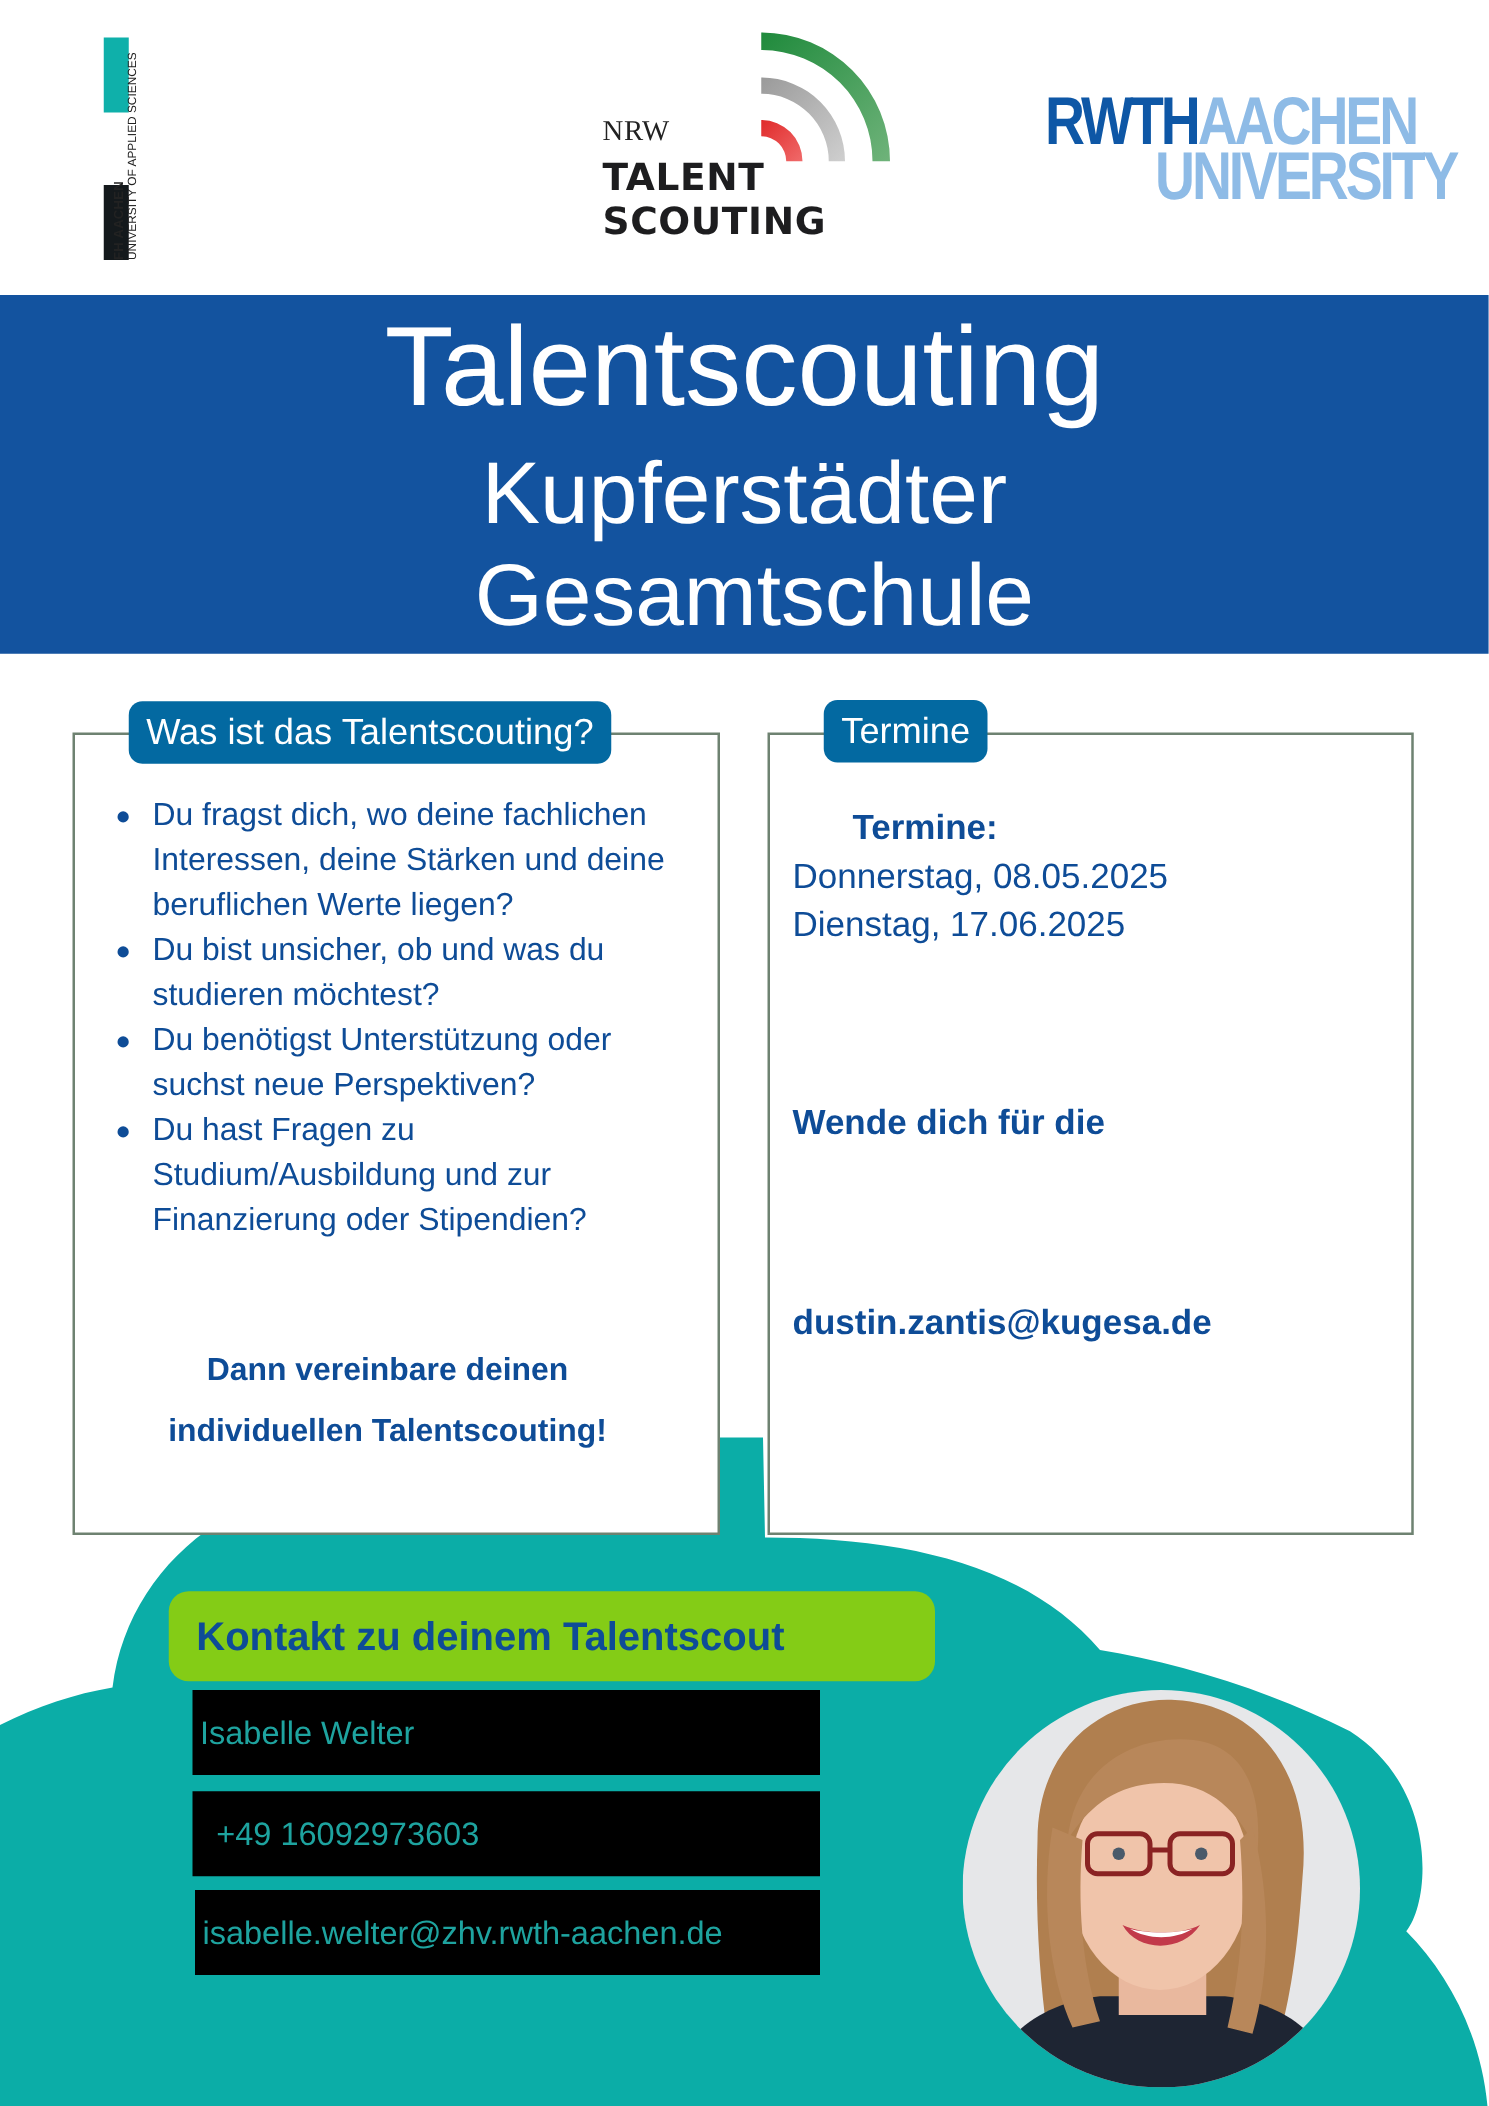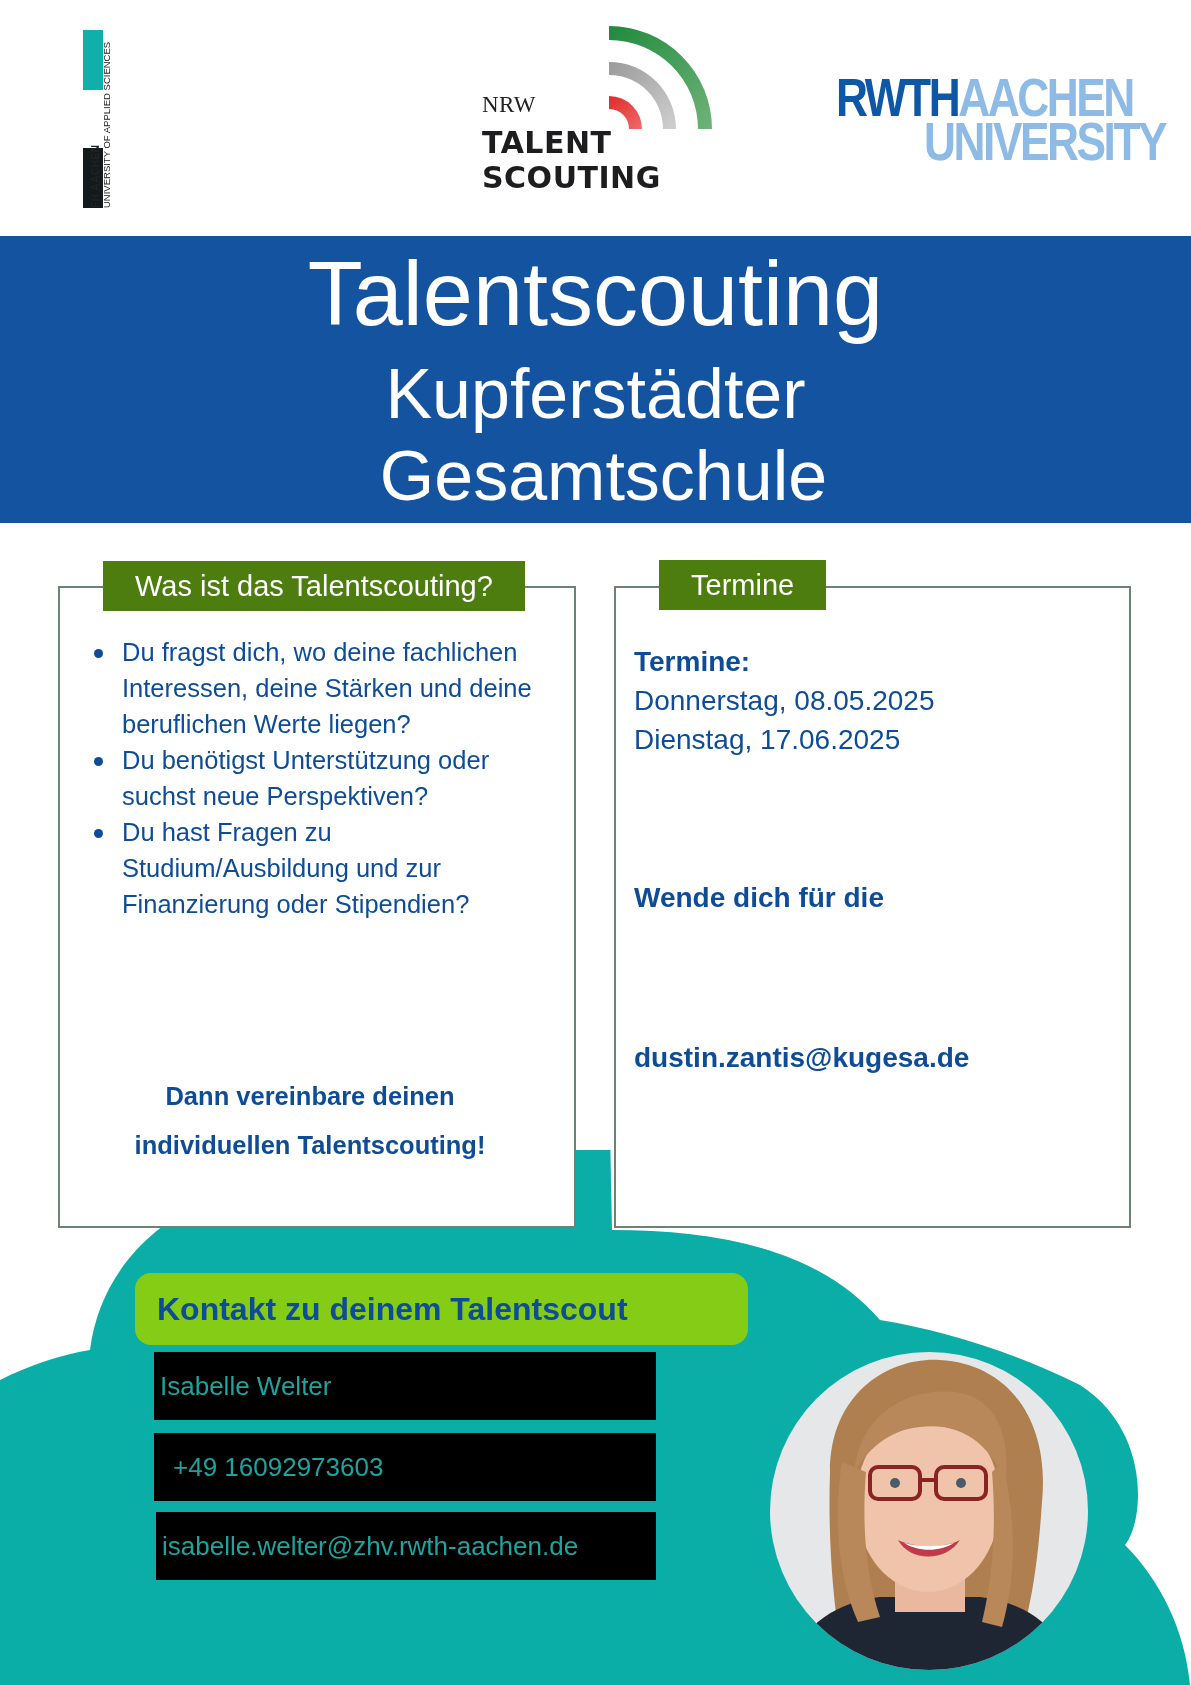--- a/index.html
+++ b/index.html
@@ -43,35 +43,35 @@
   
   .cloud { left:0; top:1150px; }
 
   
   .box {
     background:#fff; border:2px solid #6e8271; box-sizing:border-box;
   }
   .box-left { left:58px; top:586px; width:518px; height:642px; }
   .box-right { left:614px; top:586px; width:517px; height:642px; }
   .tab-label {
-    background:#4d7c0f; color:#fff; font-size:29px; line-height:50px;
-    padding:0 32px; white-space:nowrap;
+    background:#0369a1; color:#fff; font-size:29px; line-height:50px;
+    padding:0 14px; white-space:nowrap;border-radius:11px;
   }
   .tab-left { left:103px; top:561px; height:50px; }
   .tab-right { left:659px; top:560px; height:50px; }
 
   .bullets { left:90px; top:634px; width:470px; color:#0e4c97; font-size:25.5px; line-height:36px; }
   .bullets ul { margin:0; padding:0 0 0 32px; list-style:none; }
   .bullets li { position:relative; }
   .bullets li::before { content:""; position:absolute; left:-28px; top:15px; width:9px; height:9px; border-radius:50%; background:#0e4c97; }
 
   .cta { left:60px; top:1072px; width:500px; color:#0e4c97; font-weight:bold; font-size:25.5px; line-height:49px; text-align:center; }
 
   .termine-block { left:634px; top:642px; width:480px; color:#0e4c97; font-size:28px; line-height:39px; }
-  .termine-block .h { font-weight:bold; }
+  .termine-block .h { font-weight:bold;margin-left:48px; }
   .contact-block { left:634px; top:878px; width:480px; color:#0e4c97; font-size:28px; line-height:40px; font-weight:bold; }
   .contact-email { left:634px; top:1038px; color:#0e4c97; font-size:28px; line-height:40px; font-weight:bold; }
 
   
   .contact-head {
     left:135px; top:1273px; width:613px; height:72px; background:#84cc16;
     border-radius:16px; color:#0e4c97; font-weight:bold; font-size:32px; line-height:72px;
     padding-left:22px; box-sizing:border-box;
   }
   .field {
@@ -149,20 +149,21 @@
   <div class="t1">Talentscouting</div>
   <div class="t2">Kupferstädter</div>
   <div class="t3">Gesamtschule</div>
 </div>
 
 <div class="abs box box-left"></div>
 <div class="abs tab-label tab-left">Was ist das Talentscouting?</div>
 <div class="abs bullets">
   <ul>
     <li>Du fragst dich, wo deine fachlichen Interessen, deine Stärken und deine beruflichen Werte liegen?</li>
+    <li>Du bist unsicher, ob und was du studieren möchtest?</li>
     <li>Du benötigst Unterstützung oder suchst neue Perspektiven?</li>
     <li>Du hast Fragen zu Studium/Ausbildung und zur Finanzierung oder Stipendien?</li>
   </ul>
 </div>
 <div class="abs cta">
   <div>Dann vereinbare deinen</div>
   <div>individuellen Talentscouting!</div>
 </div>
 
 <div class="abs box box-right"></div>

